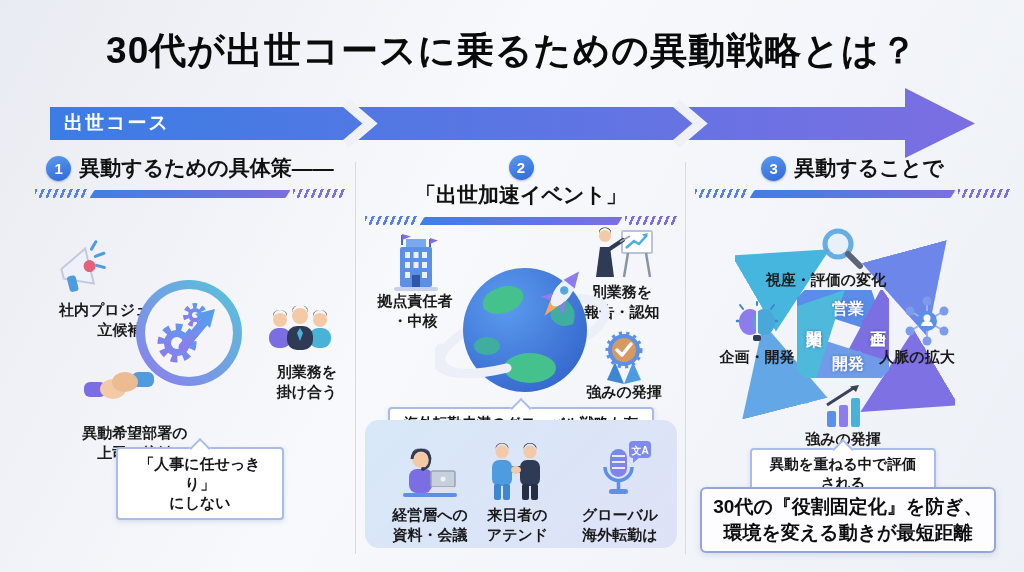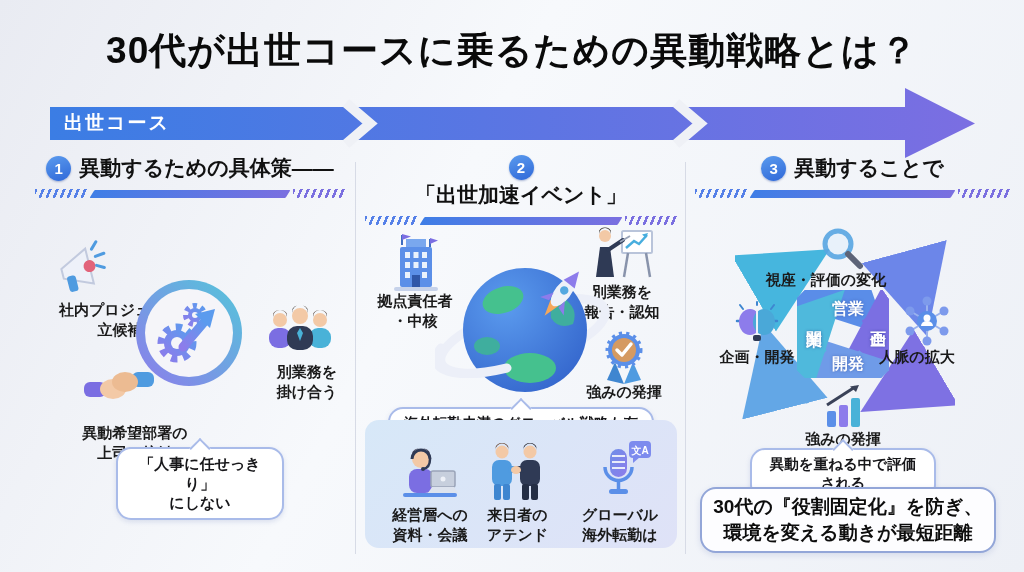--- a/index.html
+++ b/index.html
@@ -44,36 +44,36 @@
     background:repeating-linear-gradient(112deg,#5580e8 0 2.5px,transparent 2.5px 6.5px); }
   .hatch.r { background:repeating-linear-gradient(112deg,#7a6fe0 0 2.5px,transparent 2.5px 6.5px); }
   .divider .dbar { flex:1; height:8px; transform:skewX(-32deg);
     background:linear-gradient(90deg,#3f7ee6,#7a6fe0); border-radius:1px; }
 
   .lbl { position:absolute; text-align:center; font-size:15px; font-weight:700;
          color:#1a1a1a; line-height:1.3; white-space:pre-line; }
   .icon { position:absolute; }
 
   .bubble {
-    position:absolute; background:#ffffff; border:2px solid #a9bbe9; border-radius:15px;
+    position:absolute; background:#ffffff; border:2px solid #a9bbe9; border-radius:4px;
     font-size:15px; font-weight:700; color:#17171a; text-align:center; line-height:1.3;
     padding:5px 12px; white-space:pre-line; box-shadow:0 2px 5px rgba(90,110,180,.18);
   }
   .bubble::before {
     content:""; position:absolute; top:-8px; left:50%; width:13px; height:13px; background:#fff;
     border-left:2px solid #a9bbe9; border-top:2px solid #a9bbe9;
     transform:translateX(-50%) rotate(45deg);
   }
   .panel {
     position:absolute; left:0; top:265px; width:312px; height:128px; border-radius:14px;
     background:linear-gradient(135deg,#d7e8f8,#dfe2f7);
   }
   .conclusion {
     position:absolute; left:5px; top:332px; width:296px; height:66px;
-    background:#fdfdff; border:2px solid #93a6d8; border-radius:16px;
+    background:#fdfdff; border:2px solid #93a6d8; border-radius:6px;
     display:flex; align-items:center; justify-content:center; text-align:center;
     font-size:19px; font-weight:800; color:#0d0d0d; line-height:1.35; white-space:pre-line;
     box-shadow:0 2px 6px rgba(90,110,180,.18);
   }
   .mini-lbl { position:absolute; color:#fff; font-size:16px; font-weight:700;
               text-shadow:0 0 3px rgba(40,60,140,.55); }
   .mini-vert { writing-mode:vertical-rl; text-orientation:upright; letter-spacing:1px; }
 </style>
 </head>
 <body>

